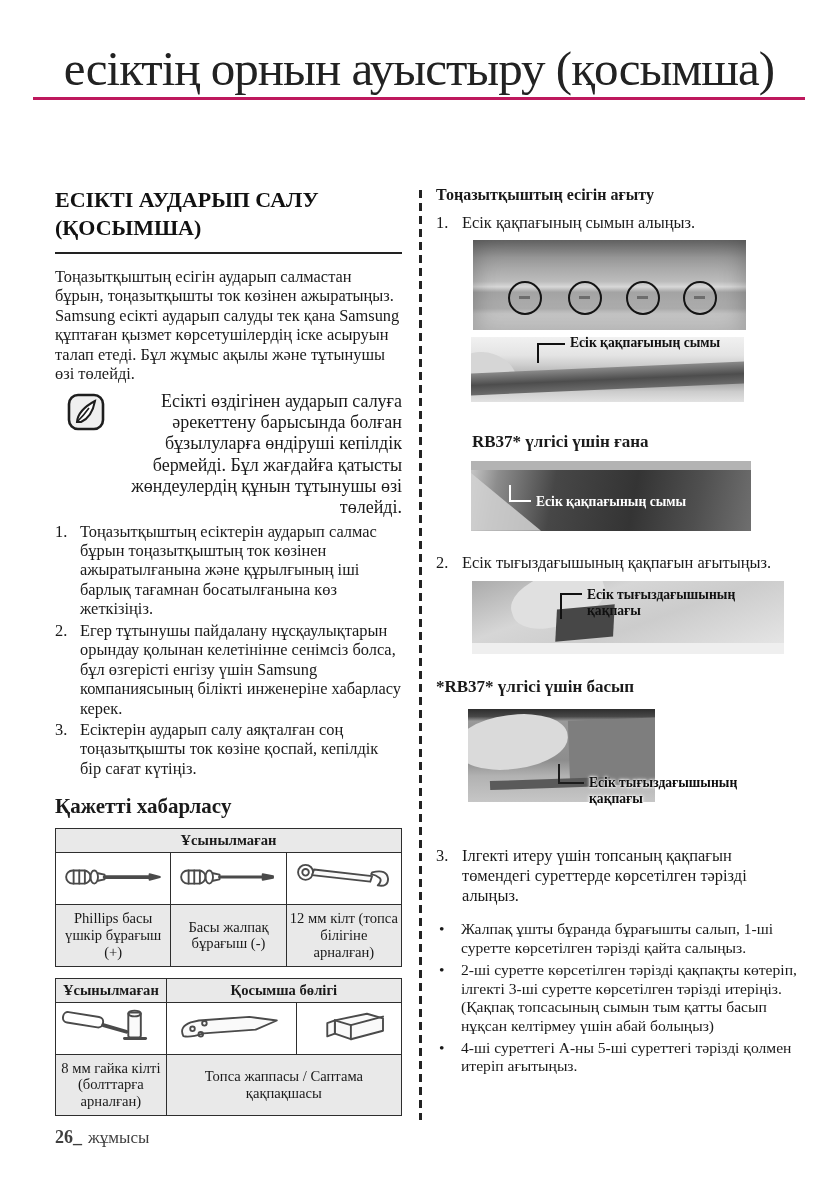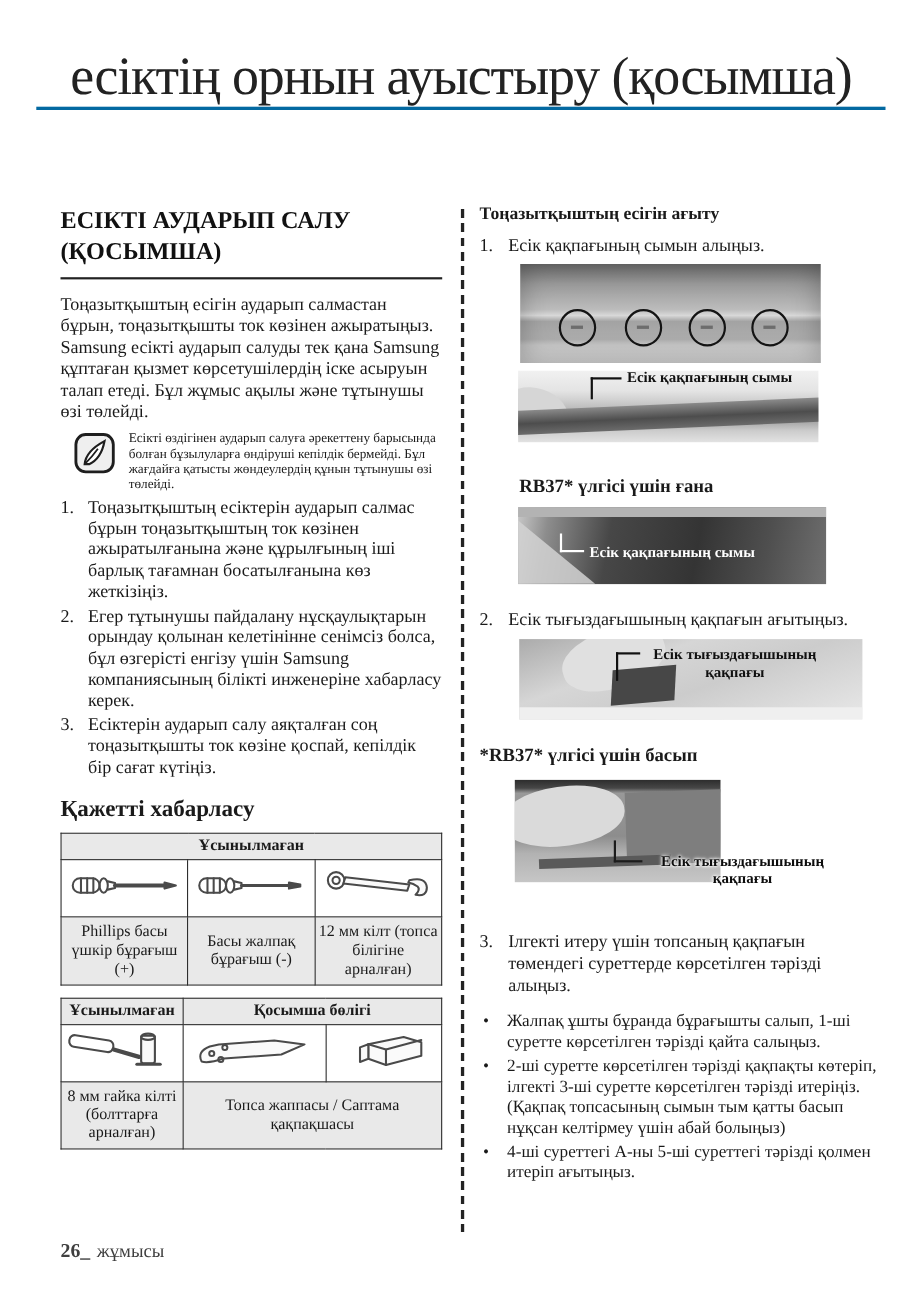--- a/index.html
+++ b/index.html
@@ -2,36 +2,36 @@
 <html><head>
 <meta charset="utf-8">
 <style>
   * { margin:0; padding:0; box-sizing:border-box; }
   html,body { background:#fff; }
   body { width:836px; height:1185px; position:relative; overflow:hidden;
          font-family:"Liberation Serif","DejaVu Serif",serif; color:#1a1a1a; }
 
   
   .title-wrap { position:absolute; left:33px; top:42px; width:772px;
-                border-bottom:3px solid #0369a1; text-align:center; }
+                border-bottom:3px solid #be185d; text-align:center; }
   .title-wrap h1 { font-size:49px; font-weight:400; letter-spacing:-1px; line-height:1.1;
                    padding-bottom:1px; color:#222; }
 
   
   .divider { position:absolute; left:419px; top:190px; width:3px; height:930px;
              background:repeating-linear-gradient(180deg,#232323 0 8px,transparent 8px 13px); }
 
   
   .col-left { position:absolute; left:55px; top:186px; width:347px; }
   .col-left h2 { font-size:22px; line-height:1.25; font-weight:700; color:#111;
                  border-bottom:2.5px solid #222; padding-bottom:11px; margin-bottom:13px; }
   .body-text { font-size:16.4px; line-height:1.185; }
   .note { display:flex; margin-top:7px; }
   .note-icon { flex:none; width:40px; height:40px; margin:2px 10px 0 12px; }
-  .note p { font-size:12px; line-height:1.185; }
+  .note p { font-size:18px; line-height:1.185;text-align:right; }
   .olist { margin-top:3px; }
   .oli { display:flex; font-size:16.4px; line-height:1.185; margin-top:2px; }
   .oli .num { flex:none; width:25px; }
   .col-left h3 { font-size:21px; font-weight:700; margin:16px 0 9px 0; }
 
   table.tools { width:100%; border-collapse:collapse; margin-top:2px; }
   table.tools.t2 { margin-top:11px; }
   table.tools th, table.tools td { border:1.6px solid #2e2e2e; }
   table.tools th { background:#e9e9e9; font-size:14.6px; font-weight:700; padding:3px 2px; }
   table.tools td.img { background:#fff; height:52px; text-align:center; vertical-align:middle; padding:2px; }
@@ -41,21 +41,21 @@
 
   
   .col-right { position:absolute; left:436px; top:186px; width:396px; }
   .col-right h2 { font-size:16px; font-weight:700; margin-bottom:9px; }
   .rstep { display:flex; font-size:16.4px; line-height:1.2; }
   .rstep .num { flex:none; width:26px; }
   .rb37 { font-size:17px; font-weight:700; }
   .rb37.first { margin:30px 0 9px 36px; }
   .rb37.second { margin:23px 0 12px 0; }
 
-  .photo { position:relative;text-align:center; }
+  .photo { position:relative; }
   .ph-clip { position:absolute; inset:0; overflow:hidden; }
 
   .photo1 { margin:7px 0 7px 37px; width:273px; height:90px; }
   .photo1 .ph-clip { background:linear-gradient(180deg,#6f6f6f 0%,#9a9a9a 20%,#bcbcbc 46%,
                       #d8d8d8 52%,#a3a3a3 58%,#adadad 76%,#c7c7c7 82%,#d4d4d4 100%);
                      box-shadow:inset 0 0 26px rgba(0,0,0,.28); }
   .circle { position:absolute; top:41px; width:34px; height:34px; border:2.6px solid #141414;
             border-radius:50%; }
   .circle::after { content:""; position:absolute; left:9px; top:13px; width:11px; height:3px;
                    background:#6d6d6d; }

